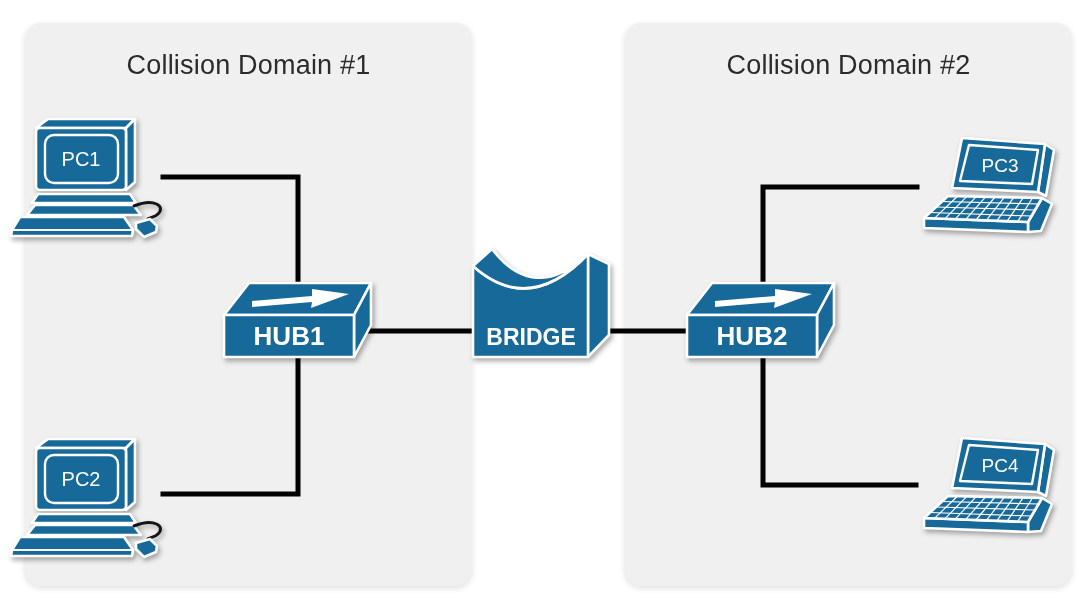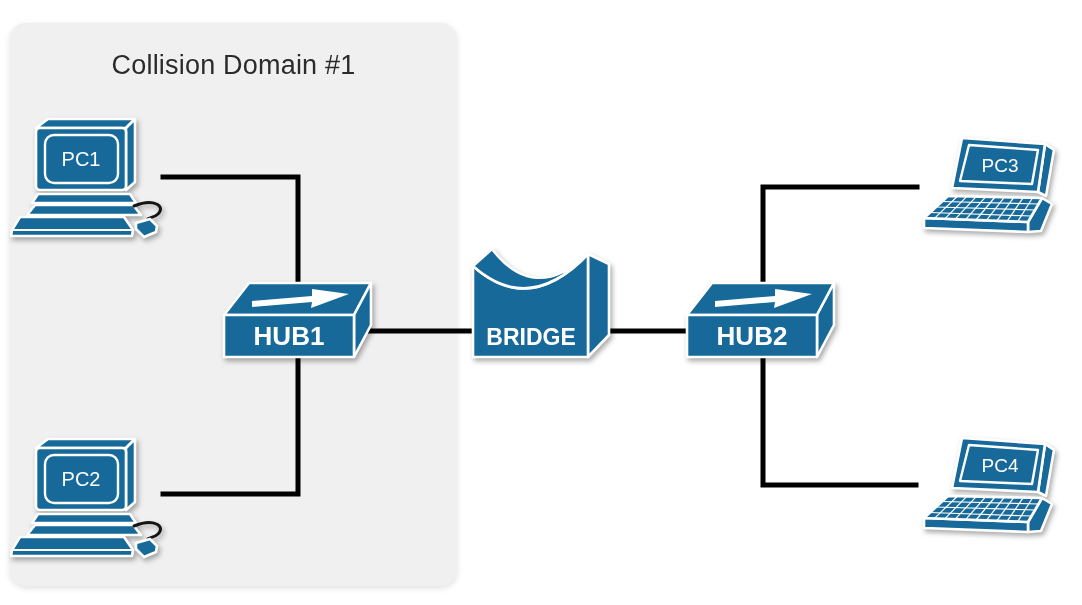--- a/index.html
+++ b/index.html
@@ -1,20 +1,20 @@
 <!DOCTYPE html>
 <html><head>
 <meta charset="utf-8">
 <style>
   html,body{margin:0;padding:0;background:#ffffff;}
   .canvas{position:relative;width:1082px;height:605px;background:#ffffff;overflow:hidden;
           font-family:"Liberation Sans",sans-serif;}
   .panel{position:absolute;top:23px;width:447px;height:563px;background:#f0f0f0;
          border-radius:16px;box-shadow:0 2px 6px rgba(0,0,0,0.13);}
-  .panel-left{left:10px;}
+  .panel-left{left:25px;}
   .panel-right{left:625px;}
   .panel-title{position:absolute;top:27px;left:0;width:100%;text-align:center;
                font-size:27px;color:#2b2b2b;letter-spacing:0.2px;}
   svg.wires{position:absolute;left:0;top:0;}
   .wire{stroke:#000000;stroke-width:5;fill:none;stroke-linecap:square;stroke-linejoin:miter;}
   .device{position:absolute;overflow:visible;filter:drop-shadow(2px 3px 2.5px rgba(0,0,0,0.33));}
   .shape{fill:#17699a;stroke:#ffffff;stroke-width:2.6;stroke-linejoin:round;}
   .inner{fill:none;stroke:#ffffff;stroke-width:2.4;stroke-linejoin:round;}
   .dev-label{fill:#ffffff;font-family:"Liberation Sans",sans-serif;font-size:20px;
              text-anchor:middle;}
@@ -24,20 +24,23 @@
   .cable{fill:none;stroke:#141414;stroke-width:3;stroke-linecap:round;}
   .kb-split{stroke:#ffffff;stroke-width:2;}
 </style>
 </head>
 <body>
 
 <div class="canvas">
 
   <div class="panel panel-left">
     <div class="panel-title">Collision Domain #1</div>
+  </div>
+  <div class="panel panel-right">
+    <div class="panel-title">Collision Domain #2</div>
   </div>
 
   <svg class="wires" width="1082" height="605" viewBox="0 0 1082 605">
     <polyline class="wire" points="163,177 298,177 298,285"></polyline>
     <polyline class="wire" points="163,494 298,494 298,352"></polyline>
     <polyline class="wire" points="358,331 482,331"></polyline>
     <polyline class="wire" points="600,331 697,331"></polyline>
     <polyline class="wire" points="917,187 763,187 763,285"></polyline>
     <polyline class="wire" points="763,352 763,485 916,485"></polyline>
   </svg>

